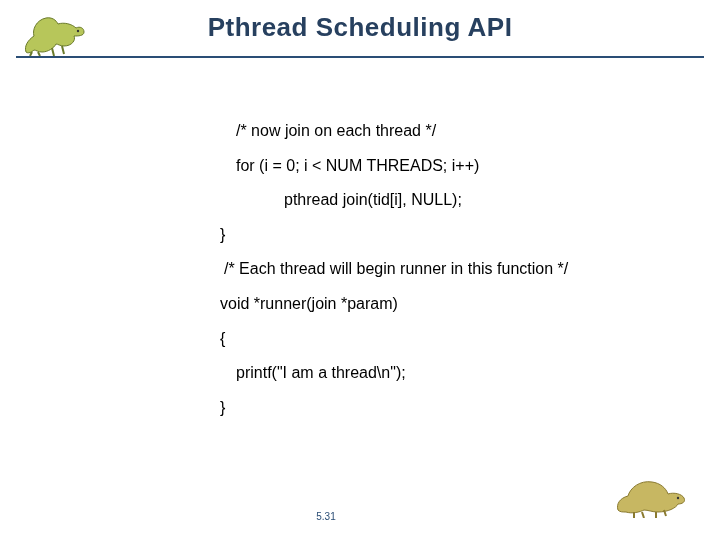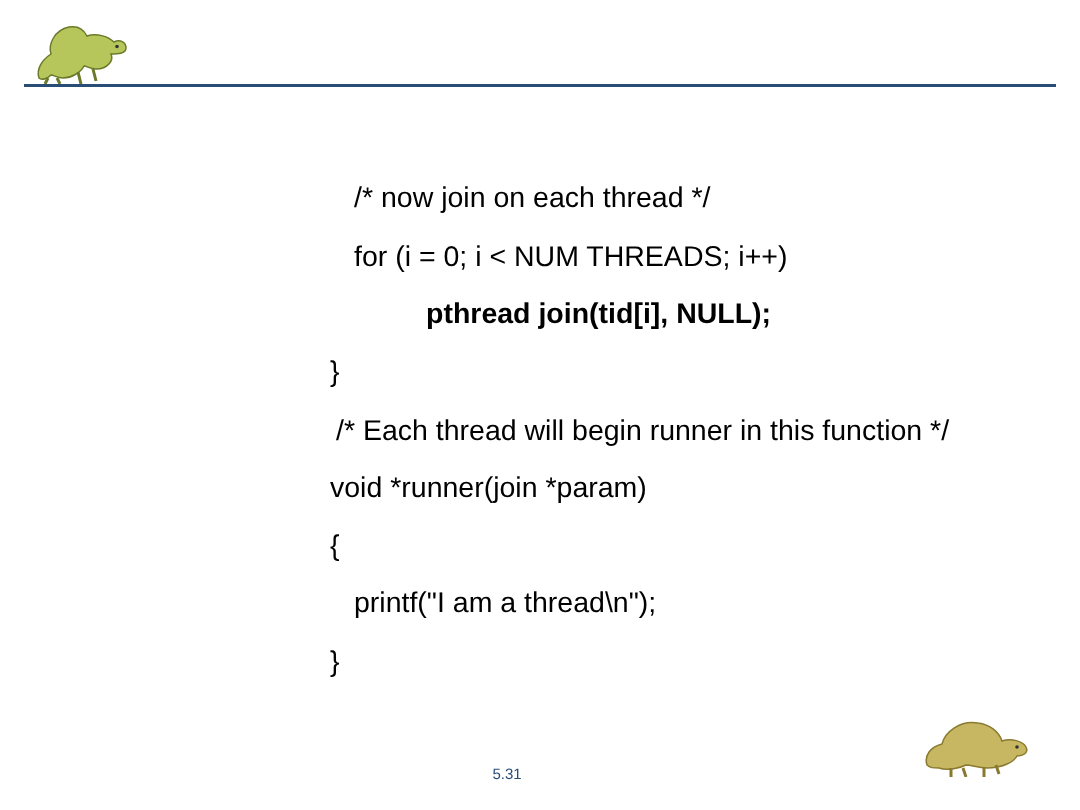--- a/index.html
+++ b/index.html
@@ -2,40 +2,43 @@
 <html><head>
 <meta charset="utf-8">
 <style>
   * { margin: 0; padding: 0; box-sizing: border-box; }
   html, body { width: 720px; height: 540px; font-family: Arial, Helvetica, sans-serif; background: #fff; overflow: hidden; }
   .slide { position: relative; width: 720px; height: 540px; }
   .dino-top { position: absolute; top: 6px; left: 18px; width: 70px; height: 50px; }
   .title-wrap { position: absolute; top: 12px; left: 0; width: 720px; text-align: center; }
   .title { display: inline-block; color: #27405f; font-size: 26px; font-weight: bold; letter-spacing: 0.5px; }
   .hr-line { position: absolute; top: 56px; left: 16px; width: 688px; height: 0; border-top: 2px solid #2a4d75; }
-  .code-block { position: absolute; top: 120px; left: 220px; width: 420px; color: #000; font-size: 19px; line-height: 1.35; font-family: Arial, Helvetica, sans-serif; }
+  .code-block { position: absolute; top: 120px; left: 220px; width: 420px; color: #000; font-size: 16px; line-height: 1.35; font-family: Arial, Helvetica, sans-serif; }
   .code-block .indent1 { padding-left: 16px; }
-  .code-block .indent2 { padding-left: 64px; font-weight: bold; }
+  .code-block .indent2 { padding-left: 64px; }
   .code-block .row { margin-bottom: 13px; }
-  .page-num { position: absolute; bottom: 18px; left: 12px; width: 652px; text-align: center; color: #2a4d75; font-size: 10px; }
+  .page-num { position: absolute; bottom: 18px; left: 0; width: 652px; text-align: center; color: #2a4d75; font-size: 10px; }
   .dino-bot { position: absolute; bottom: 22px; right: 28px; width: 80px; height: 50px; }
 </style>
 </head>
 <body>
 
 <div class="slide">
 
   <div class="dino-top">
     <svg viewBox="0 0 70 50" width="70" height="50">
       <path d="M8 46 C6 40 10 34 16 30 C14 24 18 14 28 12 C34 11 38 14 40 18 C46 16 54 18 58 22 C62 20 66 22 66 26 C66 30 60 30 56 30 C58 34 54 40 46 40 C42 40 40 38 38 38 C36 42 30 46 24 46 C20 46 18 44 16 44 C14 46 10 48 8 46 Z" fill="#b7c65a" stroke="#6a7a2a" stroke-width="1"></path>
       <path d="M14 46 L12 50 M20 46 L22 50 M34 42 L36 50 M44 40 L46 48" stroke="#6a7a2a" stroke-width="2" fill="none"></path>
       <circle cx="60" cy="25" r="1.2" fill="#333"></circle>
     </svg>
   </div>
 
+  <div class="title-wrap">
+    <div class="title">Pthread Scheduling API</div>
+  </div>
 
   <div class="hr-line"></div>
 
   <div class="code-block">
     <div class="row indent1">/* now join on each thread */</div>
     <div class="row indent1">for (i = 0; i &lt; NUM THREADS; i++)</div>
     <div class="row indent2">pthread join(tid[i], NULL);</div>
     <div class="row">}</div>
     <div class="row" style="margin-left:4px">/* Each thread will begin runner in this function */</div>
     <div class="row">void *runner(join *param)</div>

